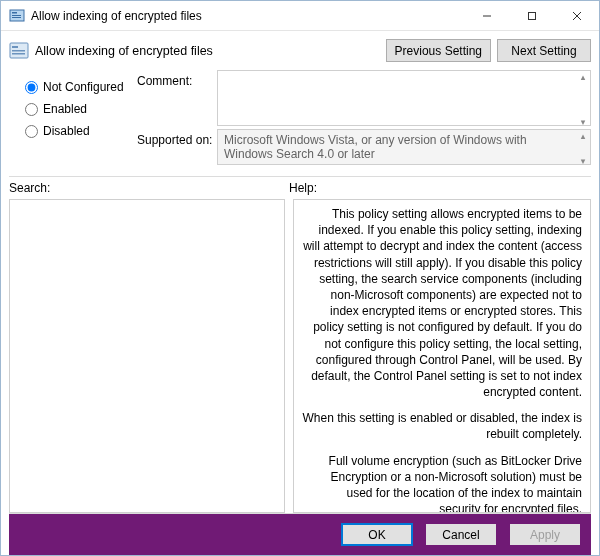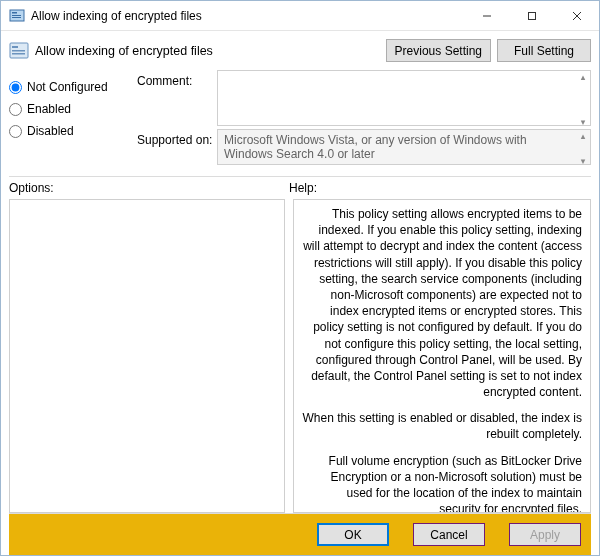--- a/index.html
+++ b/index.html
@@ -66,21 +66,21 @@
   .toprow {
     display: flex;
     gap: 8px;
   }
   .stateCol {
     width: 120px;
     padding-top: 6px;
   }
   .radioline {
     display: flex; align-items: center;
-    margin: 4px 0 8px 0;
+    margin: 4px 0 8px 16px;
   }
   .radioline input { margin: 0 5px 0 0; }
   .midCol {
     flex: 1;
     display: grid;
     grid-template-columns: 80px 1fr;
     row-gap: 0;
     align-items: start;
   }
   .fieldlbl {
@@ -155,24 +155,24 @@
     padding: 6px 8px;
     font-size: 12px;
     line-height: 1.35;
   }
   .helpPane p { margin: 0 0 10px 0; text-align: right; }
   .footer {
     height: 42px;
     display: flex;
     align-items: center;
     justify-content: flex-end;
-    gap: 24px;
+    gap: 12px;
     padding: 0 10px;
     border-top: 1px solid #dcdcdc;
-    background: #eab308;
+    background: #701a75;
   }
   .btn {
     min-width: 72px;
     height: 23px;
     background: #e1e1e1;
     border: 1px solid #701a75;
     font-family: inherit;
     font-size: 12px;
     cursor: pointer;
   }
@@ -218,21 +218,21 @@
 
     <div class="headerrow">
       <svg class="hicon" viewBox="0 0 20 20">
         <rect x="1" y="2" width="18" height="15" rx="1" fill="#dce9f5" stroke="#6b93be"></rect>
         <rect x="3" y="5" width="6" height="2" fill="#6b93be"></rect>
         <rect x="3" y="9" width="13" height="1.5" fill="#6b93be"></rect>
         <rect x="3" y="12" width="13" height="1.5" fill="#6b93be"></rect>
       </svg>
       <div class="htitle">Allow indexing of encrypted files</div>
       <button class="navbtn">Previous Setting</button>
-      <button class="navbtn">Full Setting</button>
+      <button class="navbtn">Next Setting</button>
     </div>
 
     <div class="toprow">
       <div class="stateCol">
         <label class="radioline">
           <input type="radio" name="state" checked="" style="">
           <span>Not Configured</span>
         </label>
         <label class="radioline">
           <input type="radio" name="state" style="">
@@ -255,21 +255,21 @@
           <textarea class="supportedbox" readonly="" style="">Microsoft Windows Vista, or any version of Windows with Windows Search 4.0 or later</textarea>
           <div class="scrollhintUp">▴</div>
           <div class="scrollhintDn">▾</div>
         </div>
       </div>
     </div>
 
     <hr class="divider">
 
     <div class="midlabels">
-      <div class="optlbl">Options:</div>
+      <div class="optlbl">Search:</div>
       <div>Help:</div>
     </div>
 
     <div class="panes">
       <div class="optionsPane"></div>
       <div class="helpPane">
         <p>This policy setting allows encrypted items to be indexed. If you enable this policy setting, indexing  will attempt to decrypt and index the content (access restrictions will still apply). If you disable this policy setting, the search service components (including non-Microsoft components) are expected not to index encrypted items or encrypted stores. This policy setting is not configured by default. If you do not configure this policy setting, the local setting, configured through Control Panel, will be used. By default, the Control Panel setting is set to not index encrypted content.</p>
         <p>When this setting is enabled or disabled, the index is rebuilt completely.</p>
         <p>Full volume encryption (such as BitLocker Drive Encryption or a non-Microsoft solution) must be used for the location of the index to maintain security for encrypted files.</p>
       </div>

